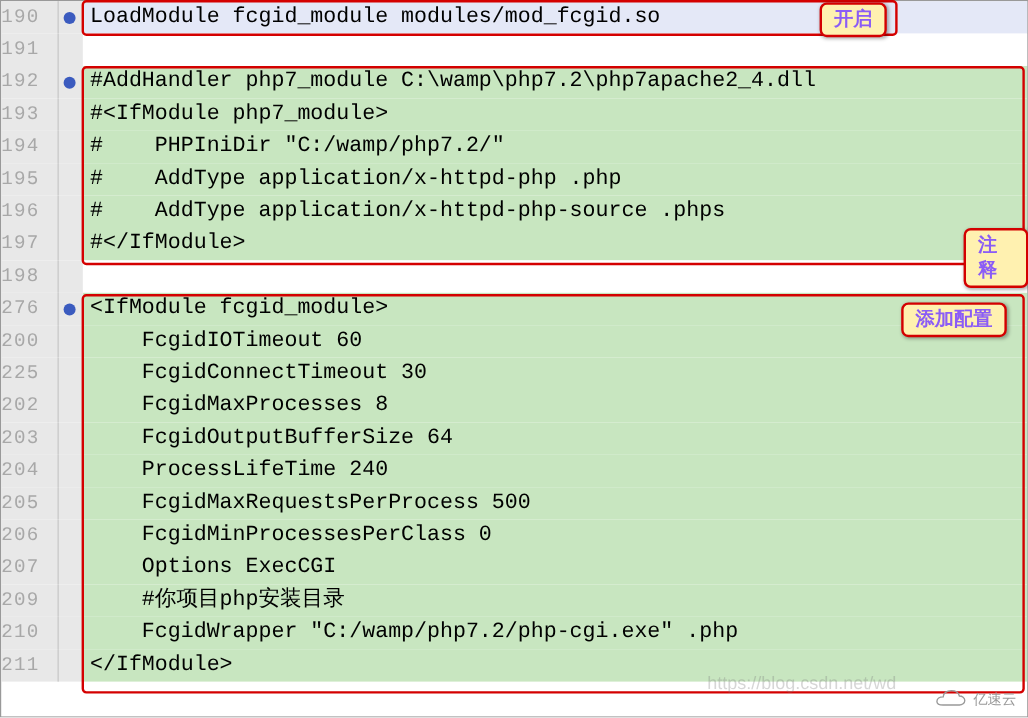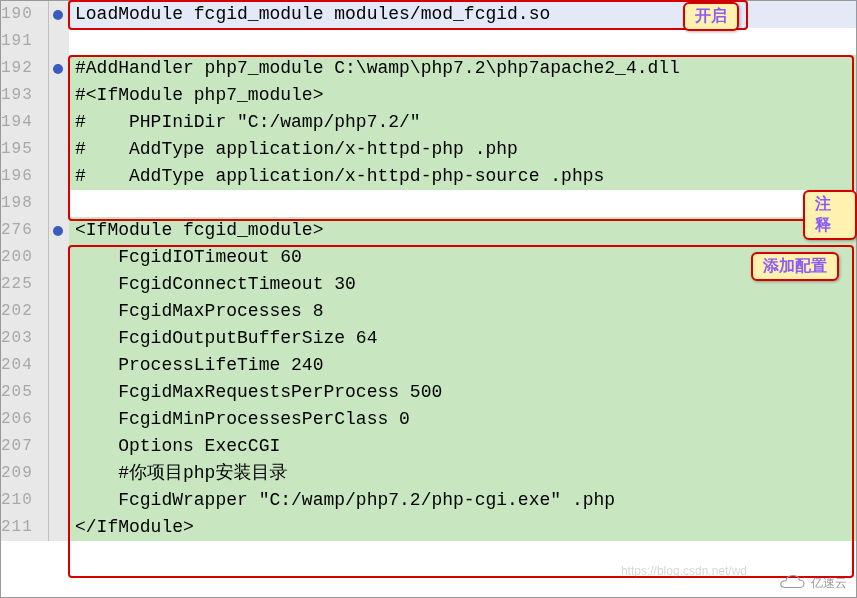--- a/index.html
+++ b/index.html
@@ -106,21 +106,21 @@
     }
     .cloud {
       width: 30px;
       height: 18px;
     }
     .wm2 {
       position: absolute;
       right: 110px;
       bottom: 20px;
       color: rgba(120,120,120,0.3);
-      font-size: 12px;
+      font-size: 15px;
       font-family: sans-serif;
       pointer-events: none;
     }
   </style>
 </head>
 <body>
 
 <div class="editor" id="editor">
     <div class="line">
       <div class="gutter">190</div>
@@ -149,20 +149,25 @@
     </div>
     <div class="line">
       <div class="gutter">195</div>
       <div class="bookmark"></div>
       <div class="code bg-green">#    AddType application/x-httpd-php .php</div>
     </div>
     <div class="line">
       <div class="gutter">196</div>
       <div class="bookmark"></div>
       <div class="code bg-green">#    AddType application/x-httpd-php-source .phps</div>
+    </div>
+    <div class="line">
+      <div class="gutter">197</div>
+      <div class="bookmark"></div>
+      <div class="code bg-green">#&lt;/IfModule&gt;</div>
     </div>
     <div class="line">
       <div class="gutter">198</div>
       <div class="bookmark"></div>
       <div class="code bg-white"></div>
     </div>
     <div class="line">
       <div class="gutter">276</div>
       <div class="bookmark dot"></div>
       <div class="code bg-green">&lt;IfModule fcgid_module&gt;</div>

